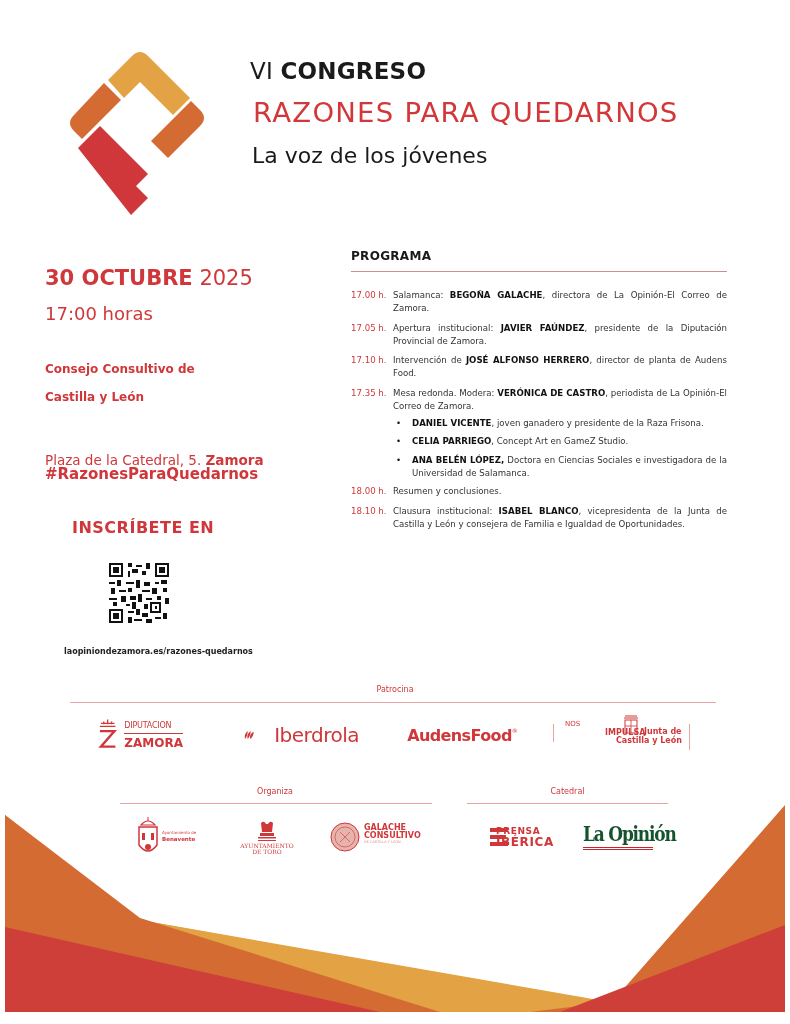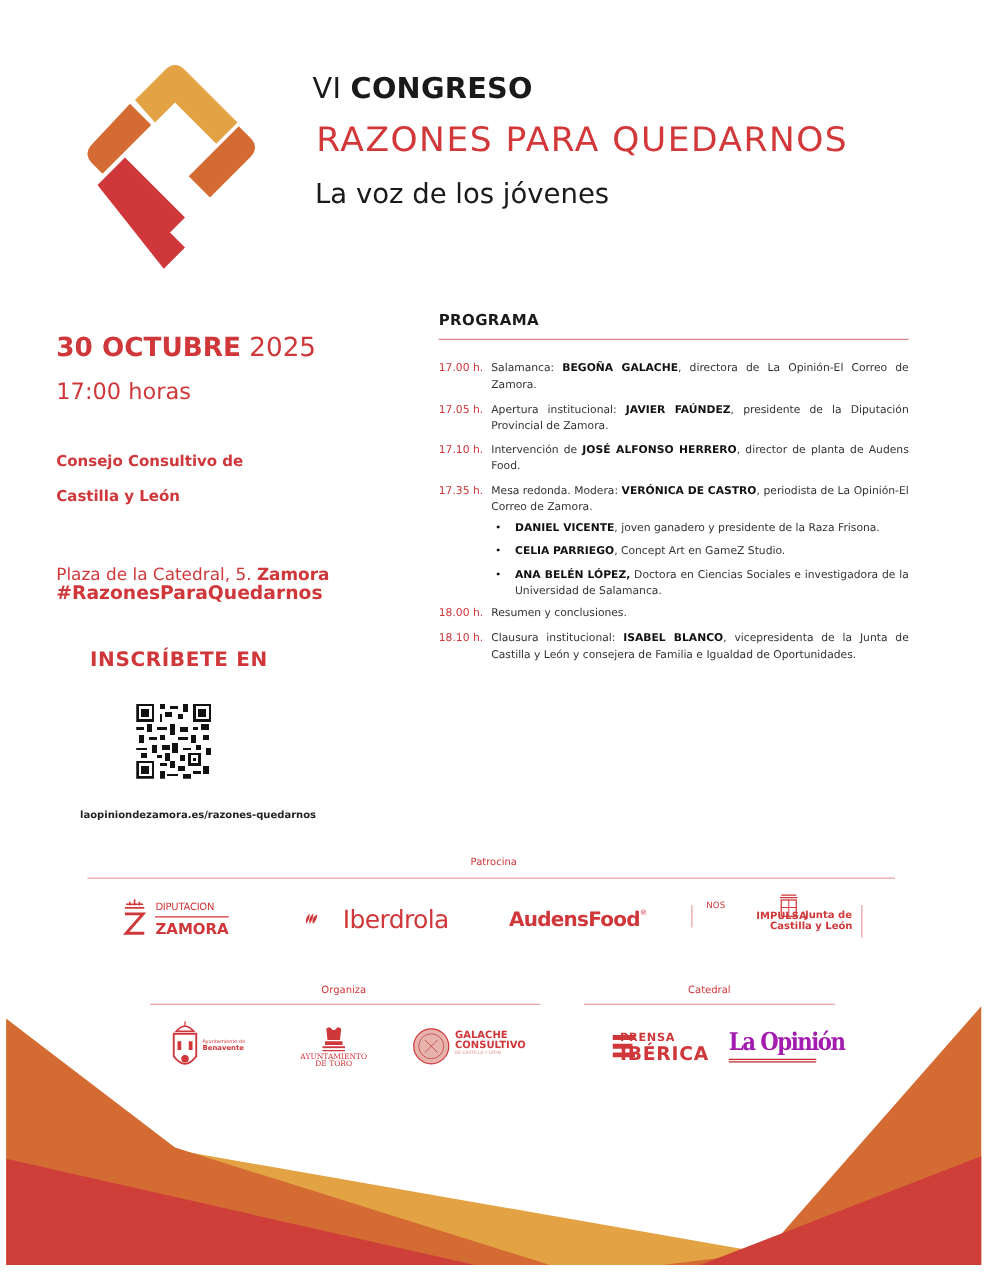--- a/index.html
+++ b/index.html
@@ -275,21 +275,21 @@
 <div class="abs sec-rule" style="left:467px; top:803px; width:201px;"></div>
 
 <div class="abs" style="left:490px; top:827px; width:70px; height:22px; color:#d0373a;">
   <svg width="18" height="18" viewBox="0 0 18 18" style="position:absolute; left:0; top:1px;">
     <rect x="0" y="0" width="18" height="4" fill="#d0373a"></rect>
     <rect x="0" y="7" width="16" height="4" fill="#d0373a"></rect>
     <rect x="0" y="14" width="18" height="4" fill="#d0373a"></rect>
   </svg>
   <div style="position:absolute; left:6px; top:0; line-height:1.05;">
     <div style="font-size:9px; font-weight:bold; letter-spacing:0.6px;">PRENSA</div>
-    <div style="font-size:15px; font-weight:bold; letter-spacing:0.6px;">IBÉRICA</div>
-  </div>
-</div>
-
-<div class="abs" style="left:583px; top:823px; width:72px; height:28px; color:#a21caf;">
+    <div style="font-size:12px; font-weight:bold; letter-spacing:0.6px;">IBÉRICA</div>
+  </div>
+</div>
+
+<div class="abs" style="left:583px; top:823px; width:72px; height:28px; color:#14532d;">
   <div style="font-family:'DejaVu Serif', serif; font-size:17px; font-weight:bold; letter-spacing:-1.2px; transform:scaleY(1.15); transform-origin:top left; white-space:nowrap;">La Opinión</div>
   <div style="position:absolute; left:0; top:24px; width:70px; height:1px; background:#c4242a;"></div>
   <div style="position:absolute; left:0; top:26px; width:70px; height:1px; background:#c4242a;"></div>
 </div>
 
 </body></html>

